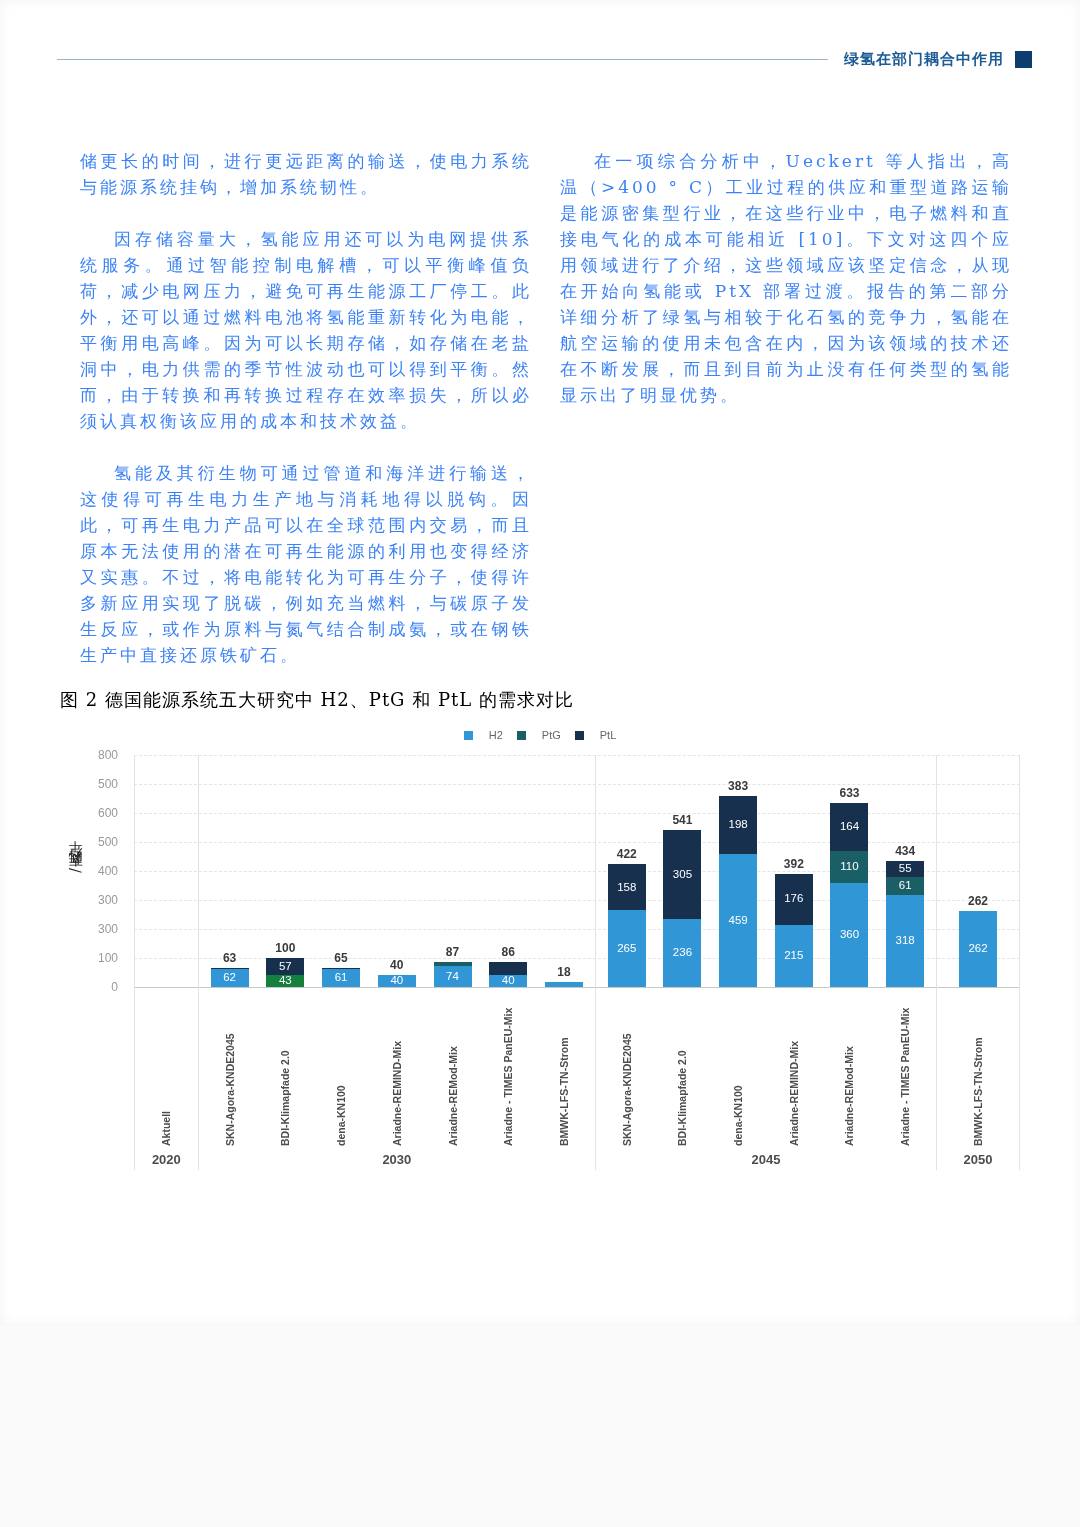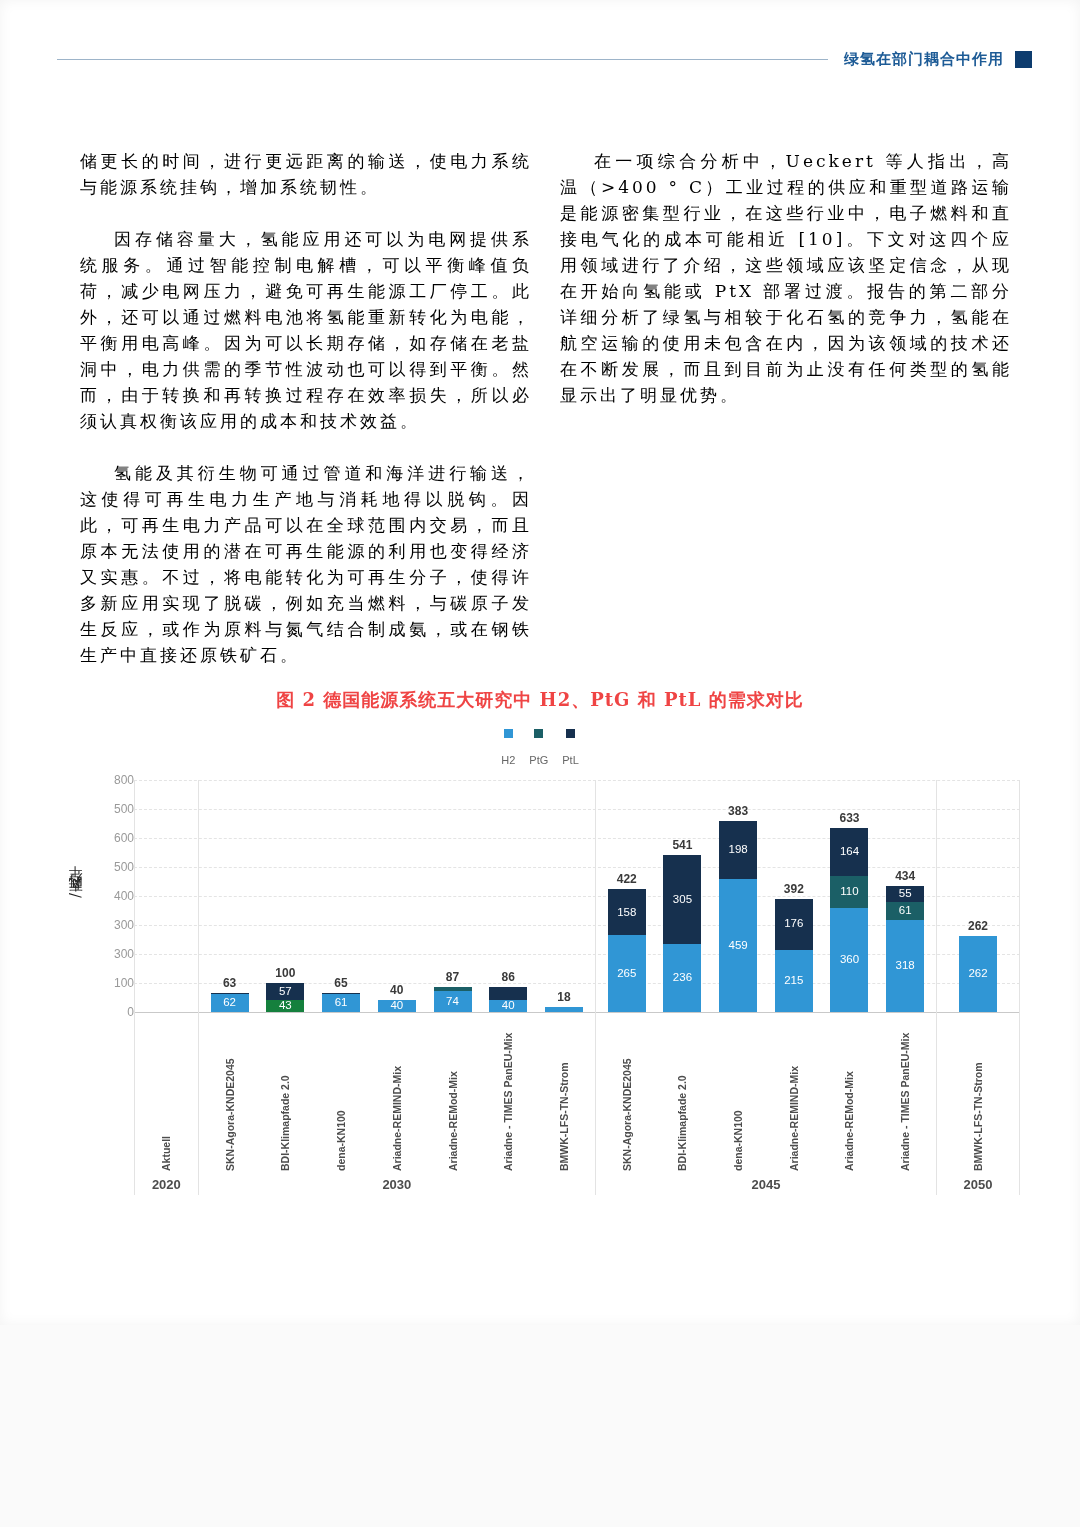--- a/index.html
+++ b/index.html
@@ -10,36 +10,36 @@
     font-family:"DejaVu Serif","Liberation Serif",serif;
     box-shadow: inset 0 0 14px rgba(0,0,0,0.05);
   }
   
   .header { position:absolute; top:50px; left:57px; right:48px; display:flex; align-items:center; }
   .header-rule { flex:1; height:1px; background:#9db4c9; margin-right:16px; }
   .header-title { font-family:"DejaVu Sans","Liberation Sans",sans-serif; font-size:15px; font-weight:600; color:#1d5b96; letter-spacing:1px; }
   .header-square { width:17px; height:17px; background:#0d3c6e; margin-left:11px; }
   
   .columns { position:absolute; top:148px; left:80px; right:68px; display:flex; gap:28px; }
-  .col { flex:1; font-size:17px; line-height:26px; letter-spacing:3px; text-align:justify; color:#000000; }
+  .col { flex:1; font-size:17px; line-height:26px; letter-spacing:3px; text-align:justify; color:#3b82f6; }
   .col p { margin-bottom:26px; text-indent:2em; }
   .col p.no-indent { text-indent:0; }
   
   .figure { position:absolute; top:688px; left:60px; right:60px; }
-  .figure-title { text-align:center; color:#ef4444; font-size:18px; font-weight:bold; letter-spacing:1px; }
+  .figure-title { color:#000000; font-size:18px; font-weight:normal; letter-spacing:1px; }
   .legend { margin-top:17px; display:flex; justify-content:center; gap:14px;
             font-family:"Liberation Sans","DejaVu Sans",sans-serif; font-size:11px; color:#666; }
-  .legend-item { display:flex; align-items:center; gap:16px;flex-direction:column; }
+  .legend-item { display:flex; align-items:center; gap:16px; }
   .legend-swatch { width:9px; height:9px; display:inline-block; }
   .plot-row { margin-top:14px; display:flex; }
   .y-axis-label { width:30px; display:flex; align-items:center; justify-content:center; height:232px; }
   .y-axis-label span { writing-mode:vertical-rl; transform:rotate(180deg); font-size:14px; color:#222; letter-spacing:2px; }
   .y-ticks { width:44px; position:relative; height:232px;
              font-family:"Liberation Sans","DejaVu Sans",sans-serif; font-size:12px; color:#999; }
-  .y-tick { position:absolute; right:0; }
+  .y-tick { position:absolute; right:16px; }
   .plot { flex:1; position:relative; }
   .gridbox { position:absolute; top:0; left:0; right:0; height:232px; }
   .gridline { position:absolute; left:0; right:0; border-top:1px dashed #e4e4e4; }
   .gridline.zero { border-top:1px solid #c9c9c9; }
   .panels { position:relative; display:flex; border-left:1px solid #e3e3e3; border-right:1px solid #e3e3e3; }
   .panel { display:flex; flex-direction:column; }
   .panel + .panel { border-left:1px solid #e3e3e3; }
   .panel.p0 { flex-grow:52; }  .panel.p1 { flex-grow:340; }
   .panel.p2 { flex-grow:290; } .panel.p3 { flex-grow:120; }
   .bars-row { height:232px; display:flex; align-items:flex-end; justify-content:space-around; padding:0 3px; }

